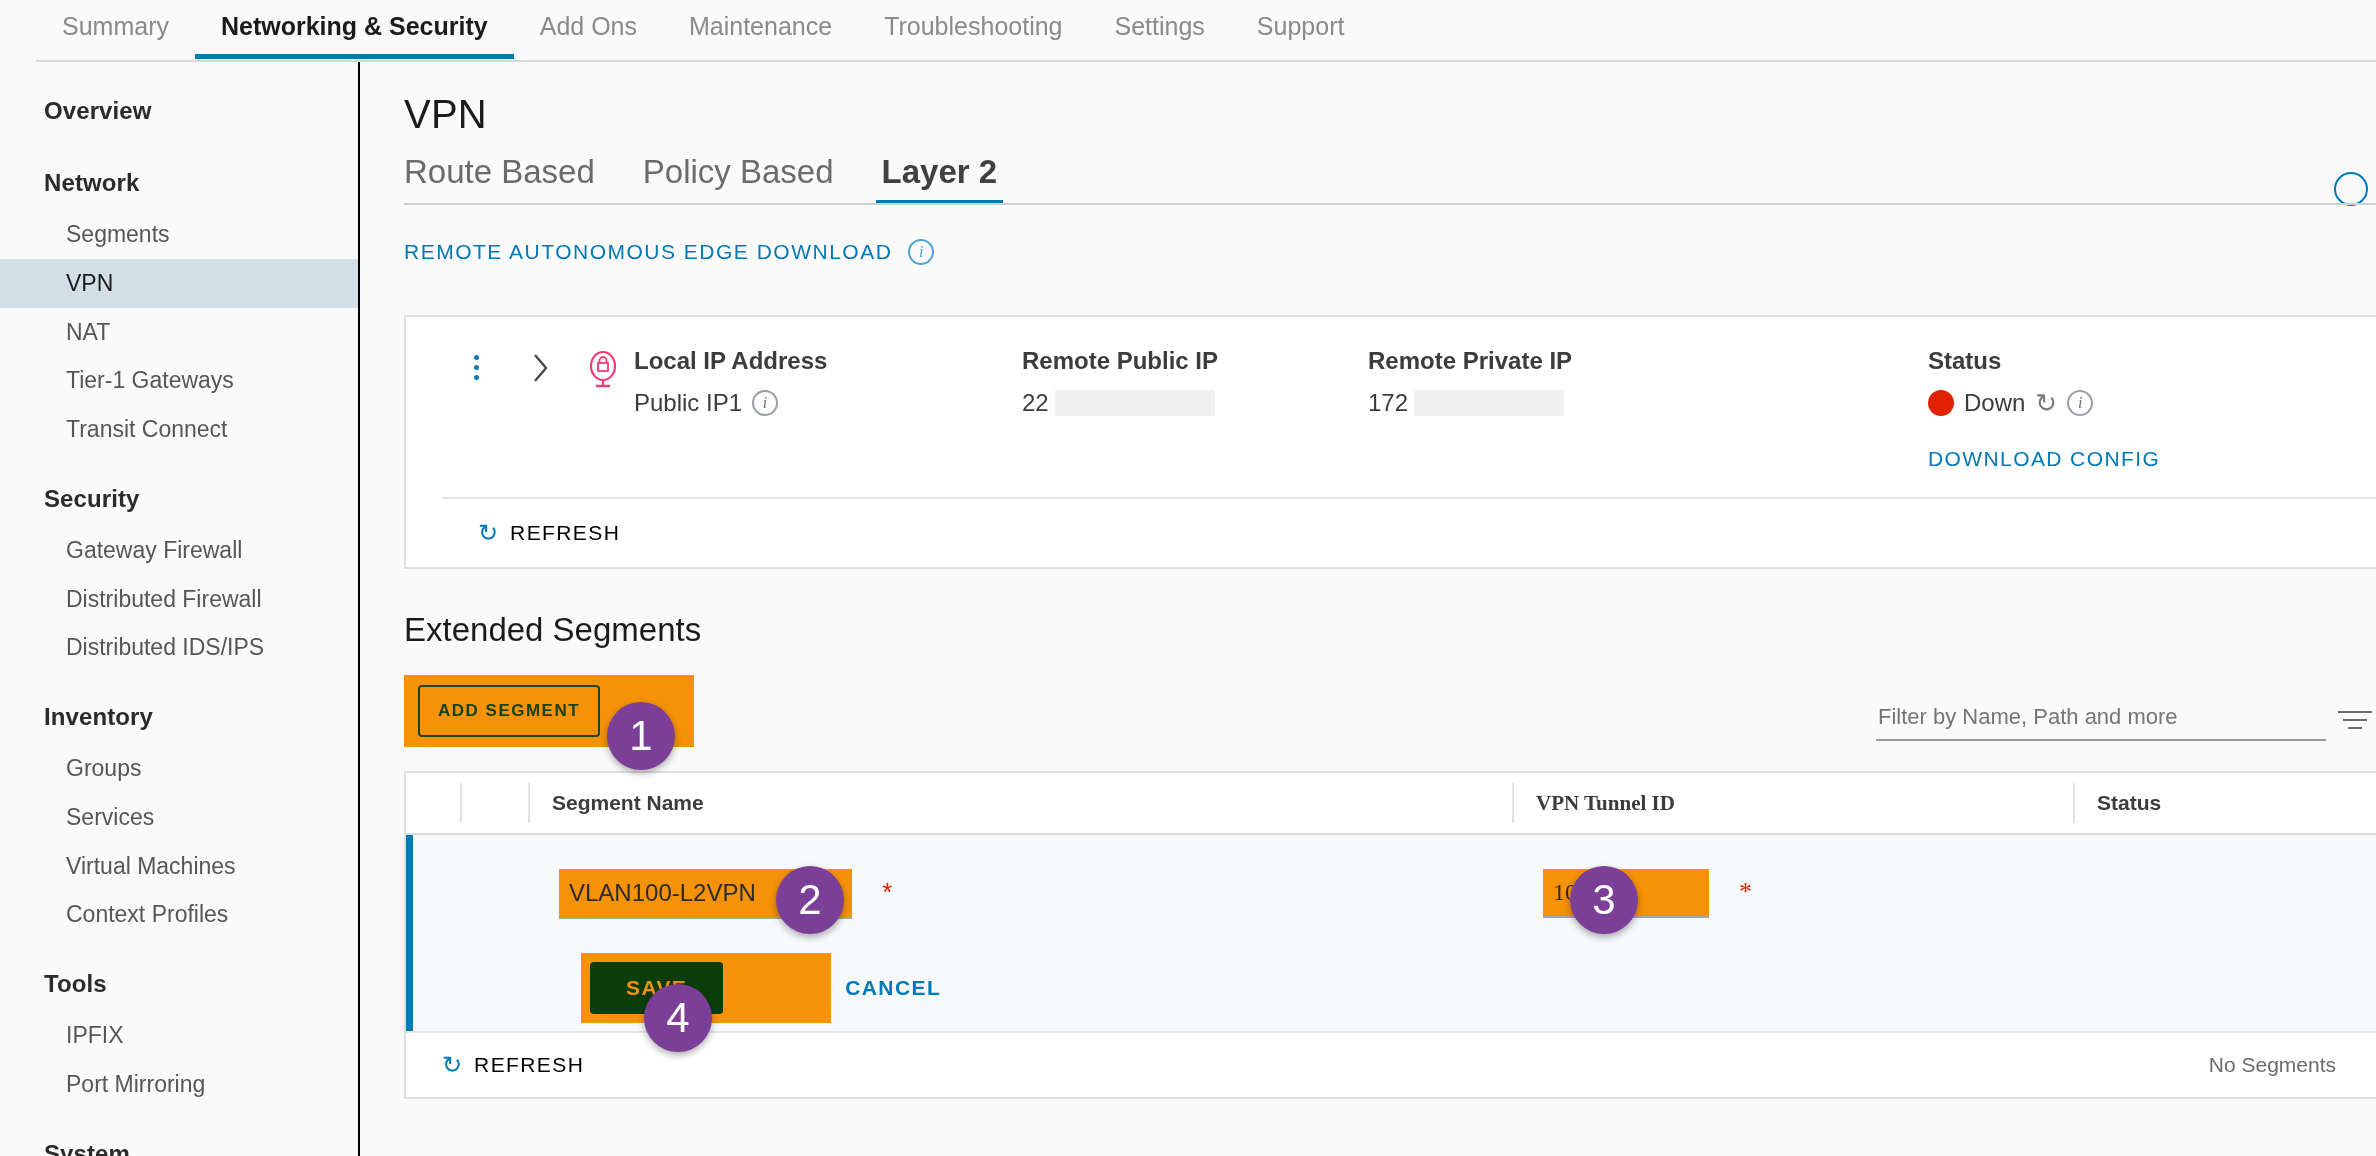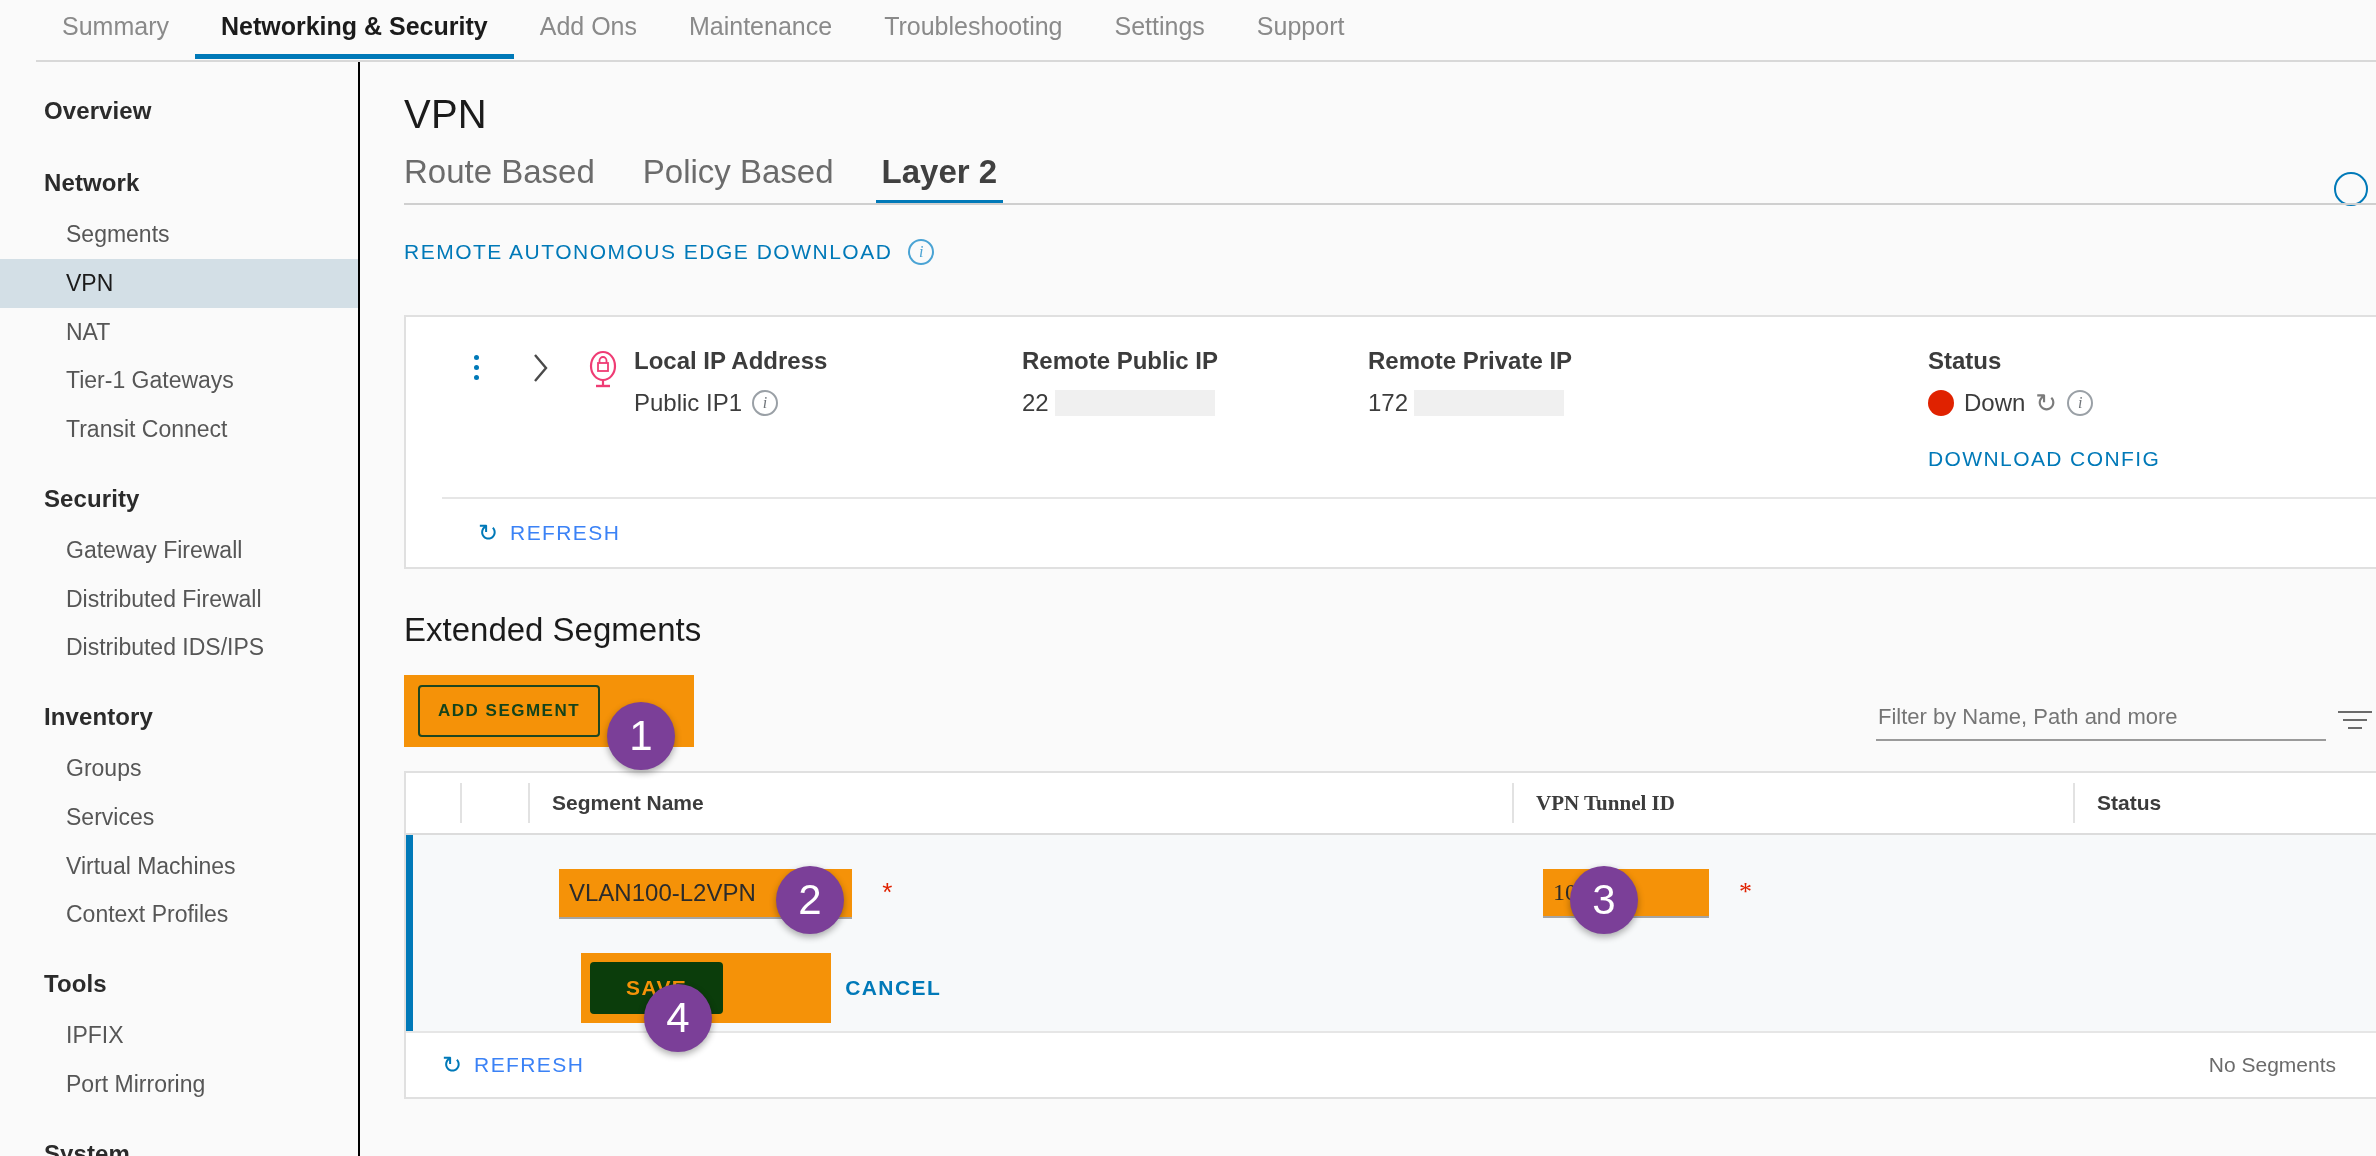--- a/index.html
+++ b/index.html
@@ -118,21 +118,21 @@
   .redact { display: inline-block; height: 26px; background: #f0f0f0; vertical-align: middle; }
 
   .status-dot { width: 26px; height: 26px; border-radius: 50%; background: #e02200; display: inline-block; }
   .refresh-glyph { color: #7b7b7b; font-size: 26px; line-height: 1; }
   .dl-config { font-size: 21px; color: #0079b8; letter-spacing: 1.4px; font-weight: 500; cursor: pointer; margin-top: 30px; }
 
   .card-footer {
     border-top: 2px solid #e6e6e6; padding: 22px 0 22px 36px;
     display: flex; align-items: center; gap: 12px;
   }
-  .refresh-link { font-size: 21px; color: #3b82f6; letter-spacing: 1.4px; font-weight: 500; cursor: pointer; }
+  .refresh-link { font-size: 21px; color: #000000; letter-spacing: 1.4px; font-weight: 500; cursor: pointer; }
 
   
   .section-title { font-size: 33px; color: #1b1b1b; padding: 42px 0 0 42px; }
 
   .toolbar { display: flex; align-items: center; padding: 26px 0 0 42px; position: relative; }
   .hl { background: #f59208; display: inline-block; }
   .addseg-hl { padding: 10px 94px 10px 14px; }
   .btn-outline {
     border: 2px solid #1e4620; color: #14431a; background: transparent;
     font-size: 17px; letter-spacing: 1.5px; font-weight: 600;

